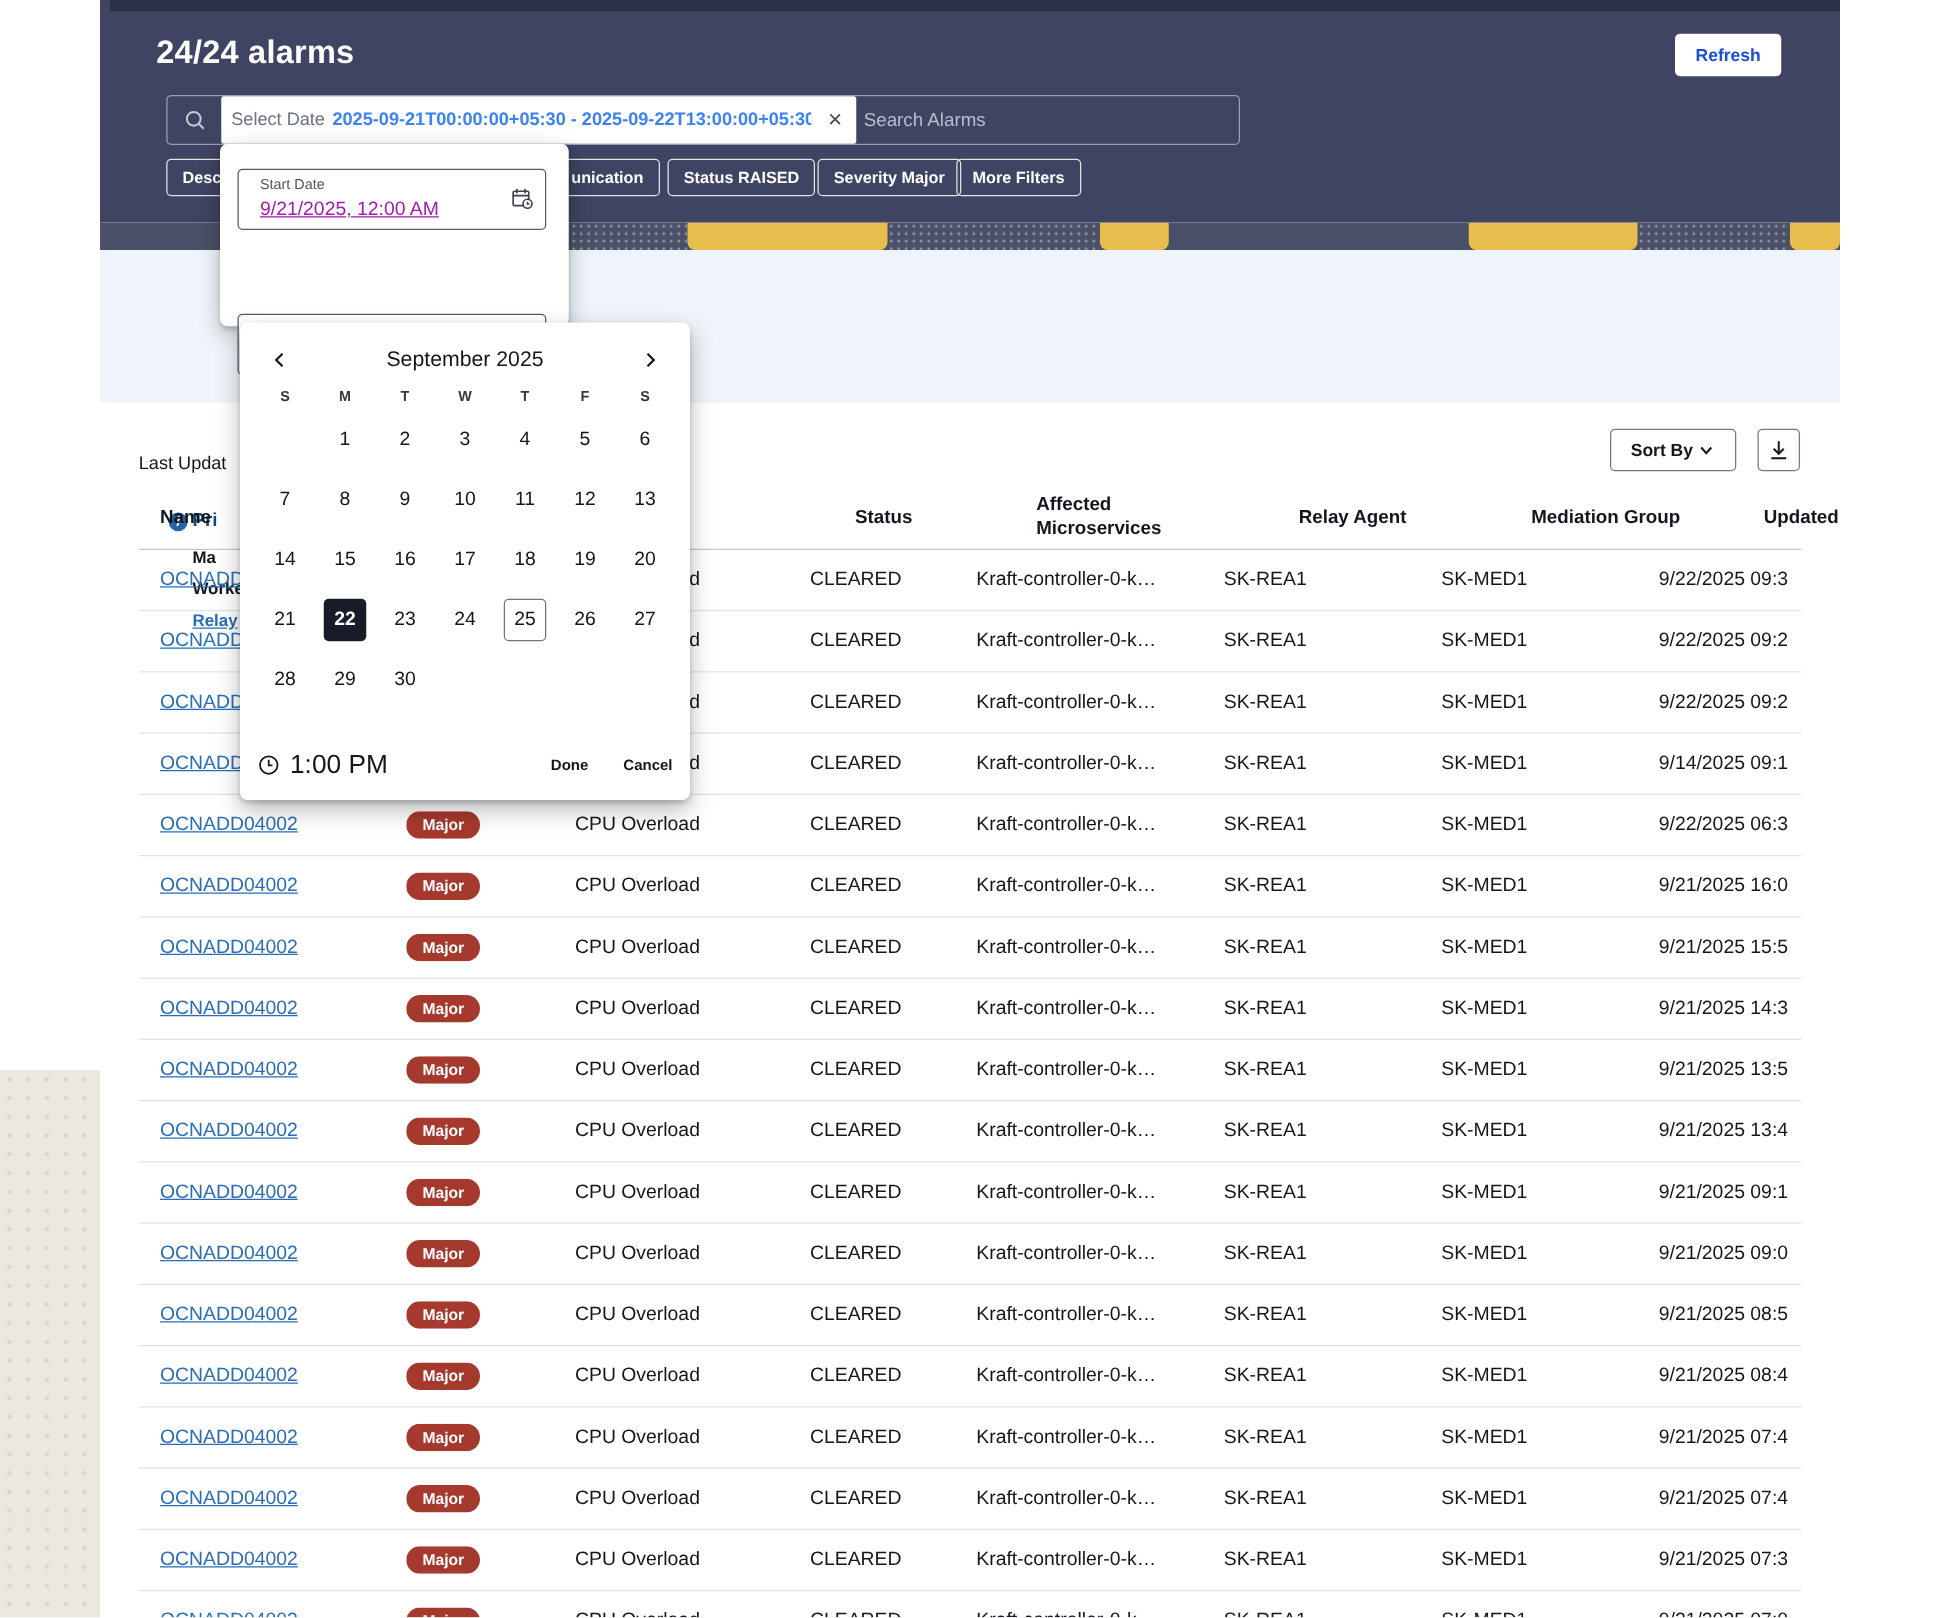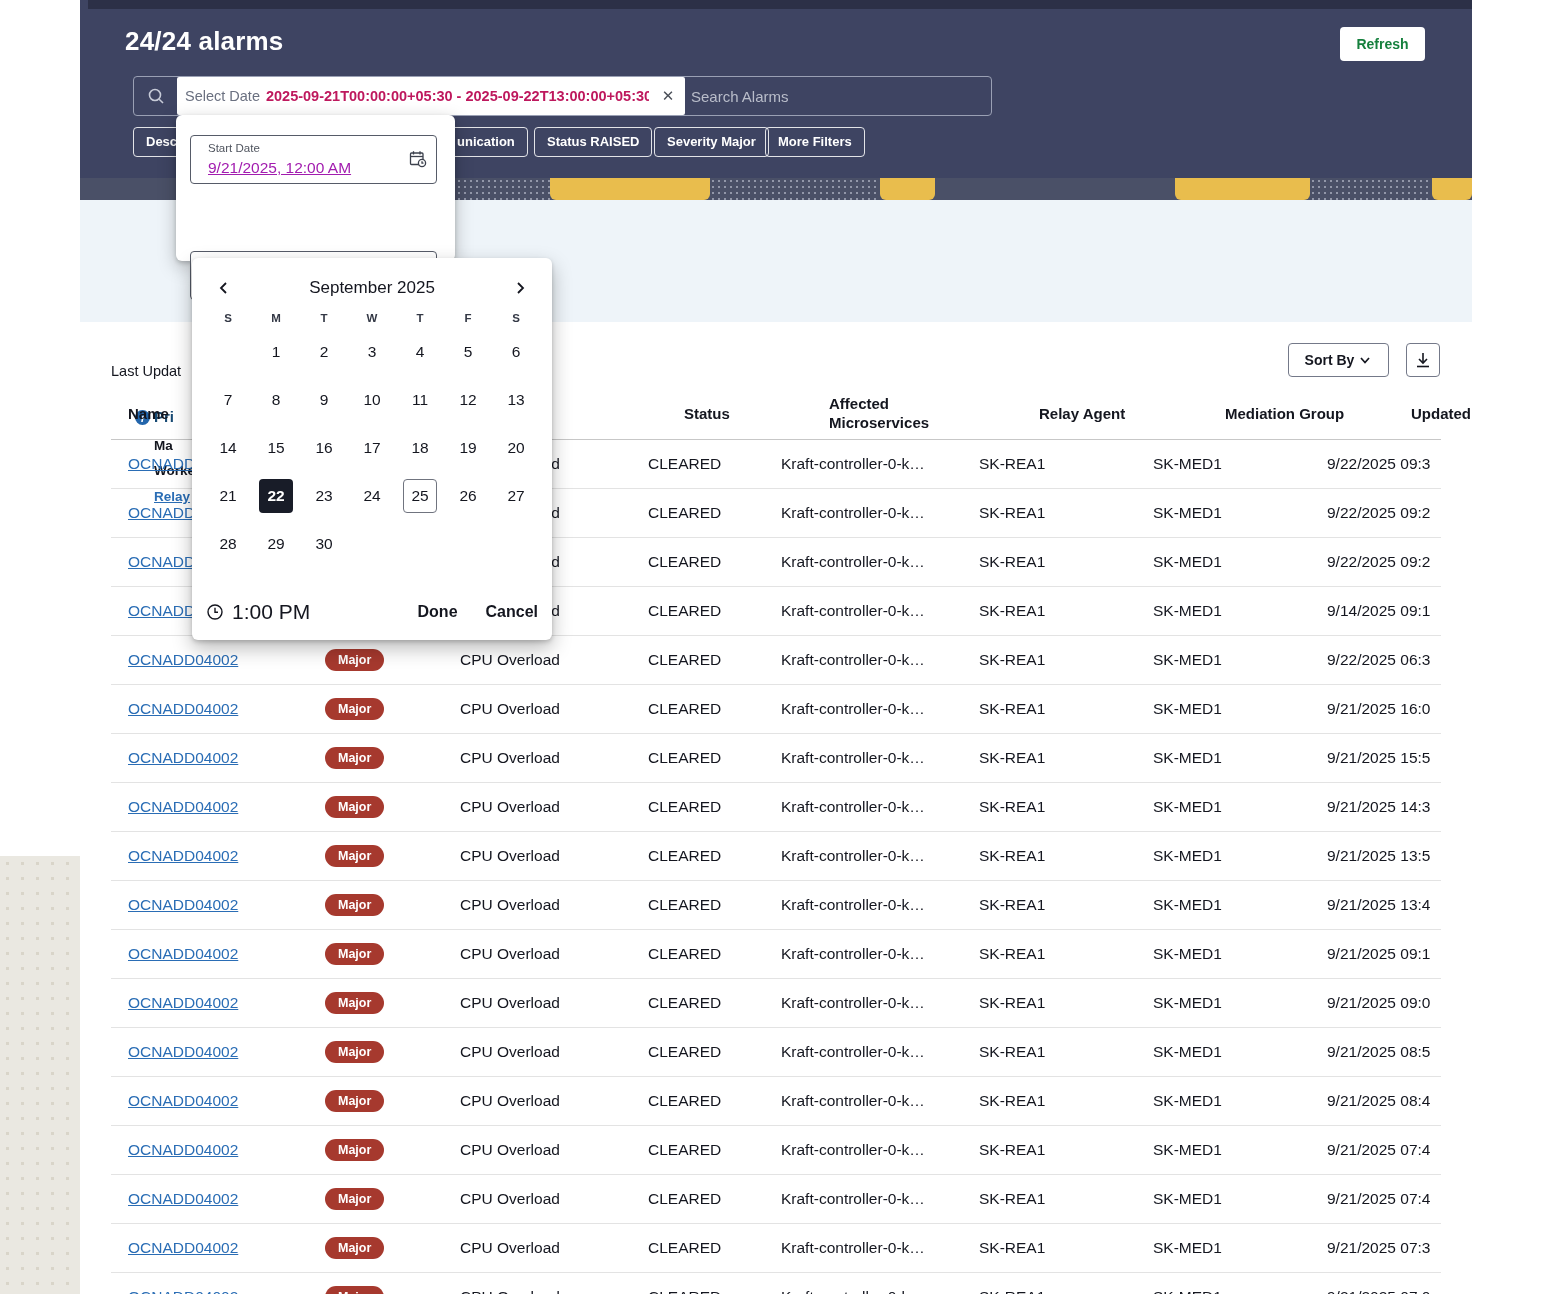--- a/index.html
+++ b/index.html
@@ -11,30 +11,30 @@
     background-color:#eae8e1;
     background-image:radial-gradient(#d9d5c9 1.6px, transparent 1.9px);
     background-size:15px 15px; }
 
   .app { position:absolute; left:80px; top:0; width:1392px; height:1294px; background:#fff; overflow:hidden; }
 
   
   .topbar { position:absolute; left:0; top:0; width:1428px; height:178px; background:#3e4462; }
   .topstrip { position:absolute; left:8px; top:0; width:1384px; height:9px; background:#2c3047; }
   .page-title { position:absolute; left:45px; top:26px; margin:0; font-size:26px; font-weight:700; color:#fff; letter-spacing:.2px; }
-  .refresh { position:absolute; left:1260px; top:27px; width:85px; height:34px; background:#fff; color:#15803d;
+  .refresh { position:absolute; left:1260px; top:27px; width:85px; height:34px; background:#fff; color:#1d4ed8;
     font-weight:700; font-size:14px; border:none; border-radius:4px; font-family:inherit; cursor:pointer; }
 
   .searchbar { position:absolute; left:53px; top:76px; width:859px; height:40px;
     border:1px solid #9aa0b4; border-radius:4px; display:flex; }
   .sicon { width:43px; display:flex; align-items:center; justify-content:center; }
   .datefield { width:508px; background:#fff; border-radius:2px; display:flex; align-items:center;
     padding:0 4px 0 8px; gap:6px; cursor:pointer; }
   .dlabel { color:#6a7080; font-size:14.5px; white-space:nowrap; }
-  .dvalue { color:#be185d; font-size:14.5px; font-weight:700; white-space:nowrap; flex:1; overflow:hidden; }
+  .dvalue { color:#3b82f6; font-size:14.5px; font-weight:700; white-space:nowrap; flex:1; overflow:hidden; }
   .clear { width:26px; height:26px; display:flex; align-items:center; justify-content:center;
     color:#4a4f58; font-size:15px; cursor:pointer; flex:none; }
   .searchfield { flex:1; display:flex; align-items:center; padding-left:6px; cursor:text; }
   .ph { color:#b9bdca; font-size:15px; }
 
   .chip { position:absolute; top:127px; height:30px; line-height:28px; border:1px solid rgba(255,255,255,.85);
     border-radius:4px; color:#fff; font-size:13px; font-weight:600; padding:0 12px; white-space:nowrap; cursor:pointer; }
   .c1{left:53px;} .c2{left:352px; padding-left:24px;} .c3{left:454px;} .c4{left:574px;} .c5{left:685px;}
 
   
@@ -101,21 +101,21 @@
   .grid { position:absolute; top:70px; left:12px; width:336px; display:flex; flex-wrap:wrap; }
   .daycell { width:48px; height:48px; display:flex; align-items:center; justify-content:center; }
   .daynum { width:34px; height:34px; display:flex; align-items:center; justify-content:center;
     font-size:15.5px; color:#14161f; border-radius:4px; cursor:pointer; }
   .daycell.sel .daynum { background:#181c28; color:#fff; font-weight:700; }
   .daycell.today .daynum { border:1px solid #70747f; }
   .calfoot { position:absolute; left:0; bottom:12px; width:100%; height:32px; display:flex; align-items:center;
     padding:0 14px; gap:8px; }
   .time { font-size:21px; color:#14161f; }
   .done { margin-left:auto; } .cancel { margin-left:20px; }
-  .done,.cancel { background:none; border:none; font-size:16px; font-weight:600; color:#14161f;
+  .done,.cancel { background:none; border:none; font-size:12px; font-weight:600; color:#14161f;
     font-family:inherit; cursor:pointer; padding:0; }
 </style>
 </head>
 <body>
 
 <div class="stage">
   <div class="left-pattern"></div>
 
   <div class="app">
 

